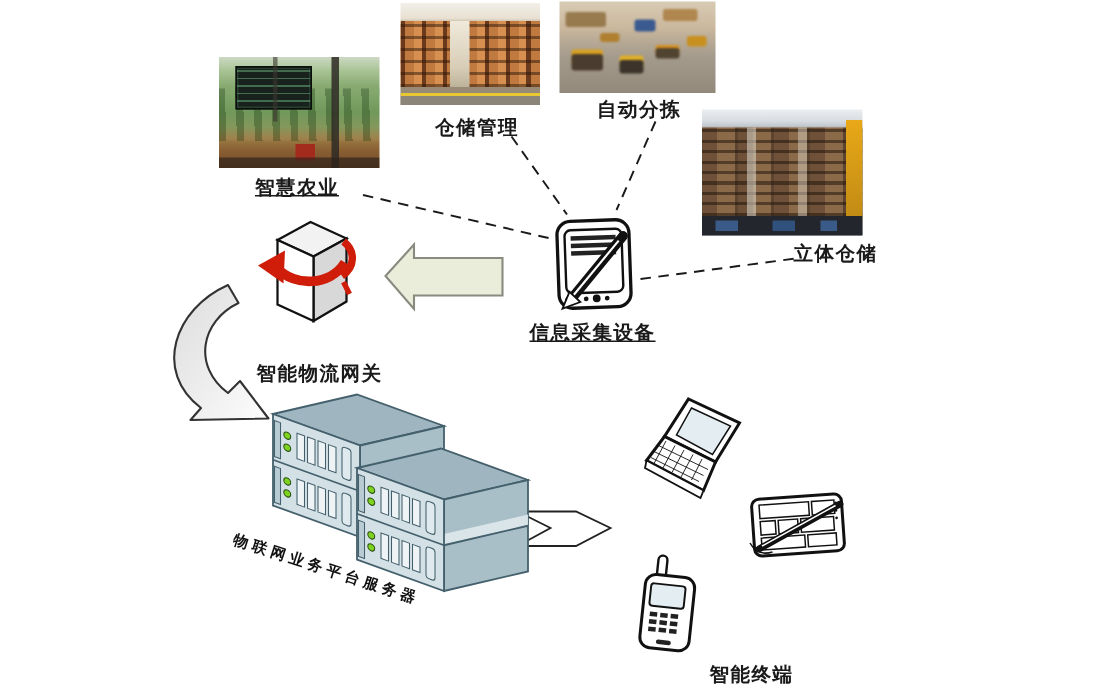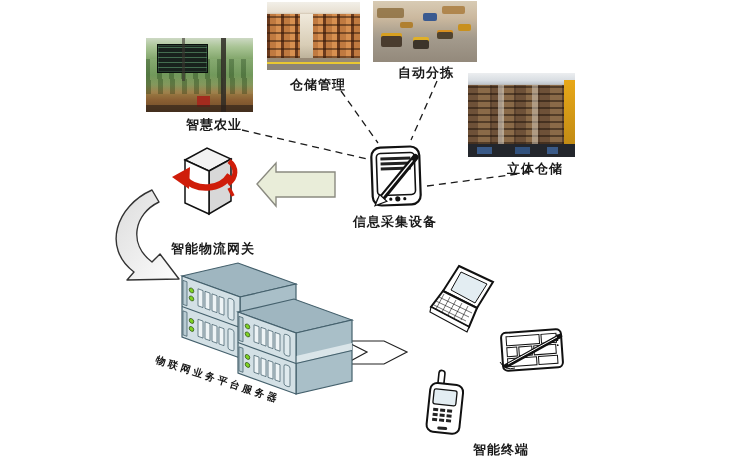--- a/index.html
+++ b/index.html
@@ -265,22 +265,22 @@
           <rect x="441" y="414" width="5" height="3"></rect>
           <rect x="448" y="414" width="5" height="3"></rect>
         <rect x="434" y="419" width="5" height="3"></rect>
           <rect x="441" y="419" width="5" height="3"></rect>
           <rect x="448" y="419" width="5" height="3"></rect>
         <rect x="440" y="427" width="10" height="3" rx="1.5"></rect>
       </g>
     </g>
   </svg>
 
-  <div class="lbl" style="left:164px;top:116px;width:100px;">智慧农业</div>
+  <div class="lbl" style="left:148px;top:116px;width:100px;text-decoration:underline;">智慧农业</div>
   <div class="lbl" style="left:268px;top:76px;width:100px;text-align:center;">仓储管理</div>
   <div class="lbl" style="left:376px;top:64px;width:100px;">自动分拣</div>
-  <div class="lbl" style="left:485px;top:160px;width:100px;">立体仓储</div>
-  <div class="lbl" style="left:345px;top:213px;width:100px;">信息采集设备</div>
+  <div class="lbl" style="left:485px;top:160px;width:100px;text-align:right;">立体仓储</div>
+  <div class="lbl" style="left:345px;top:213px;width:100px;text-decoration:underline;">信息采集设备</div>
   <div class="lbl" style="left:163px;top:217px;width:100px;margin-top:23px;">智能物流网关</div>
   <div class="lbl" style="left:451px;top:441px;width:100px;">智能终端</div>
   <div class="lbl-rot">物联网业务平台服务器</div>
 
 </div>
 
 </body></html>

